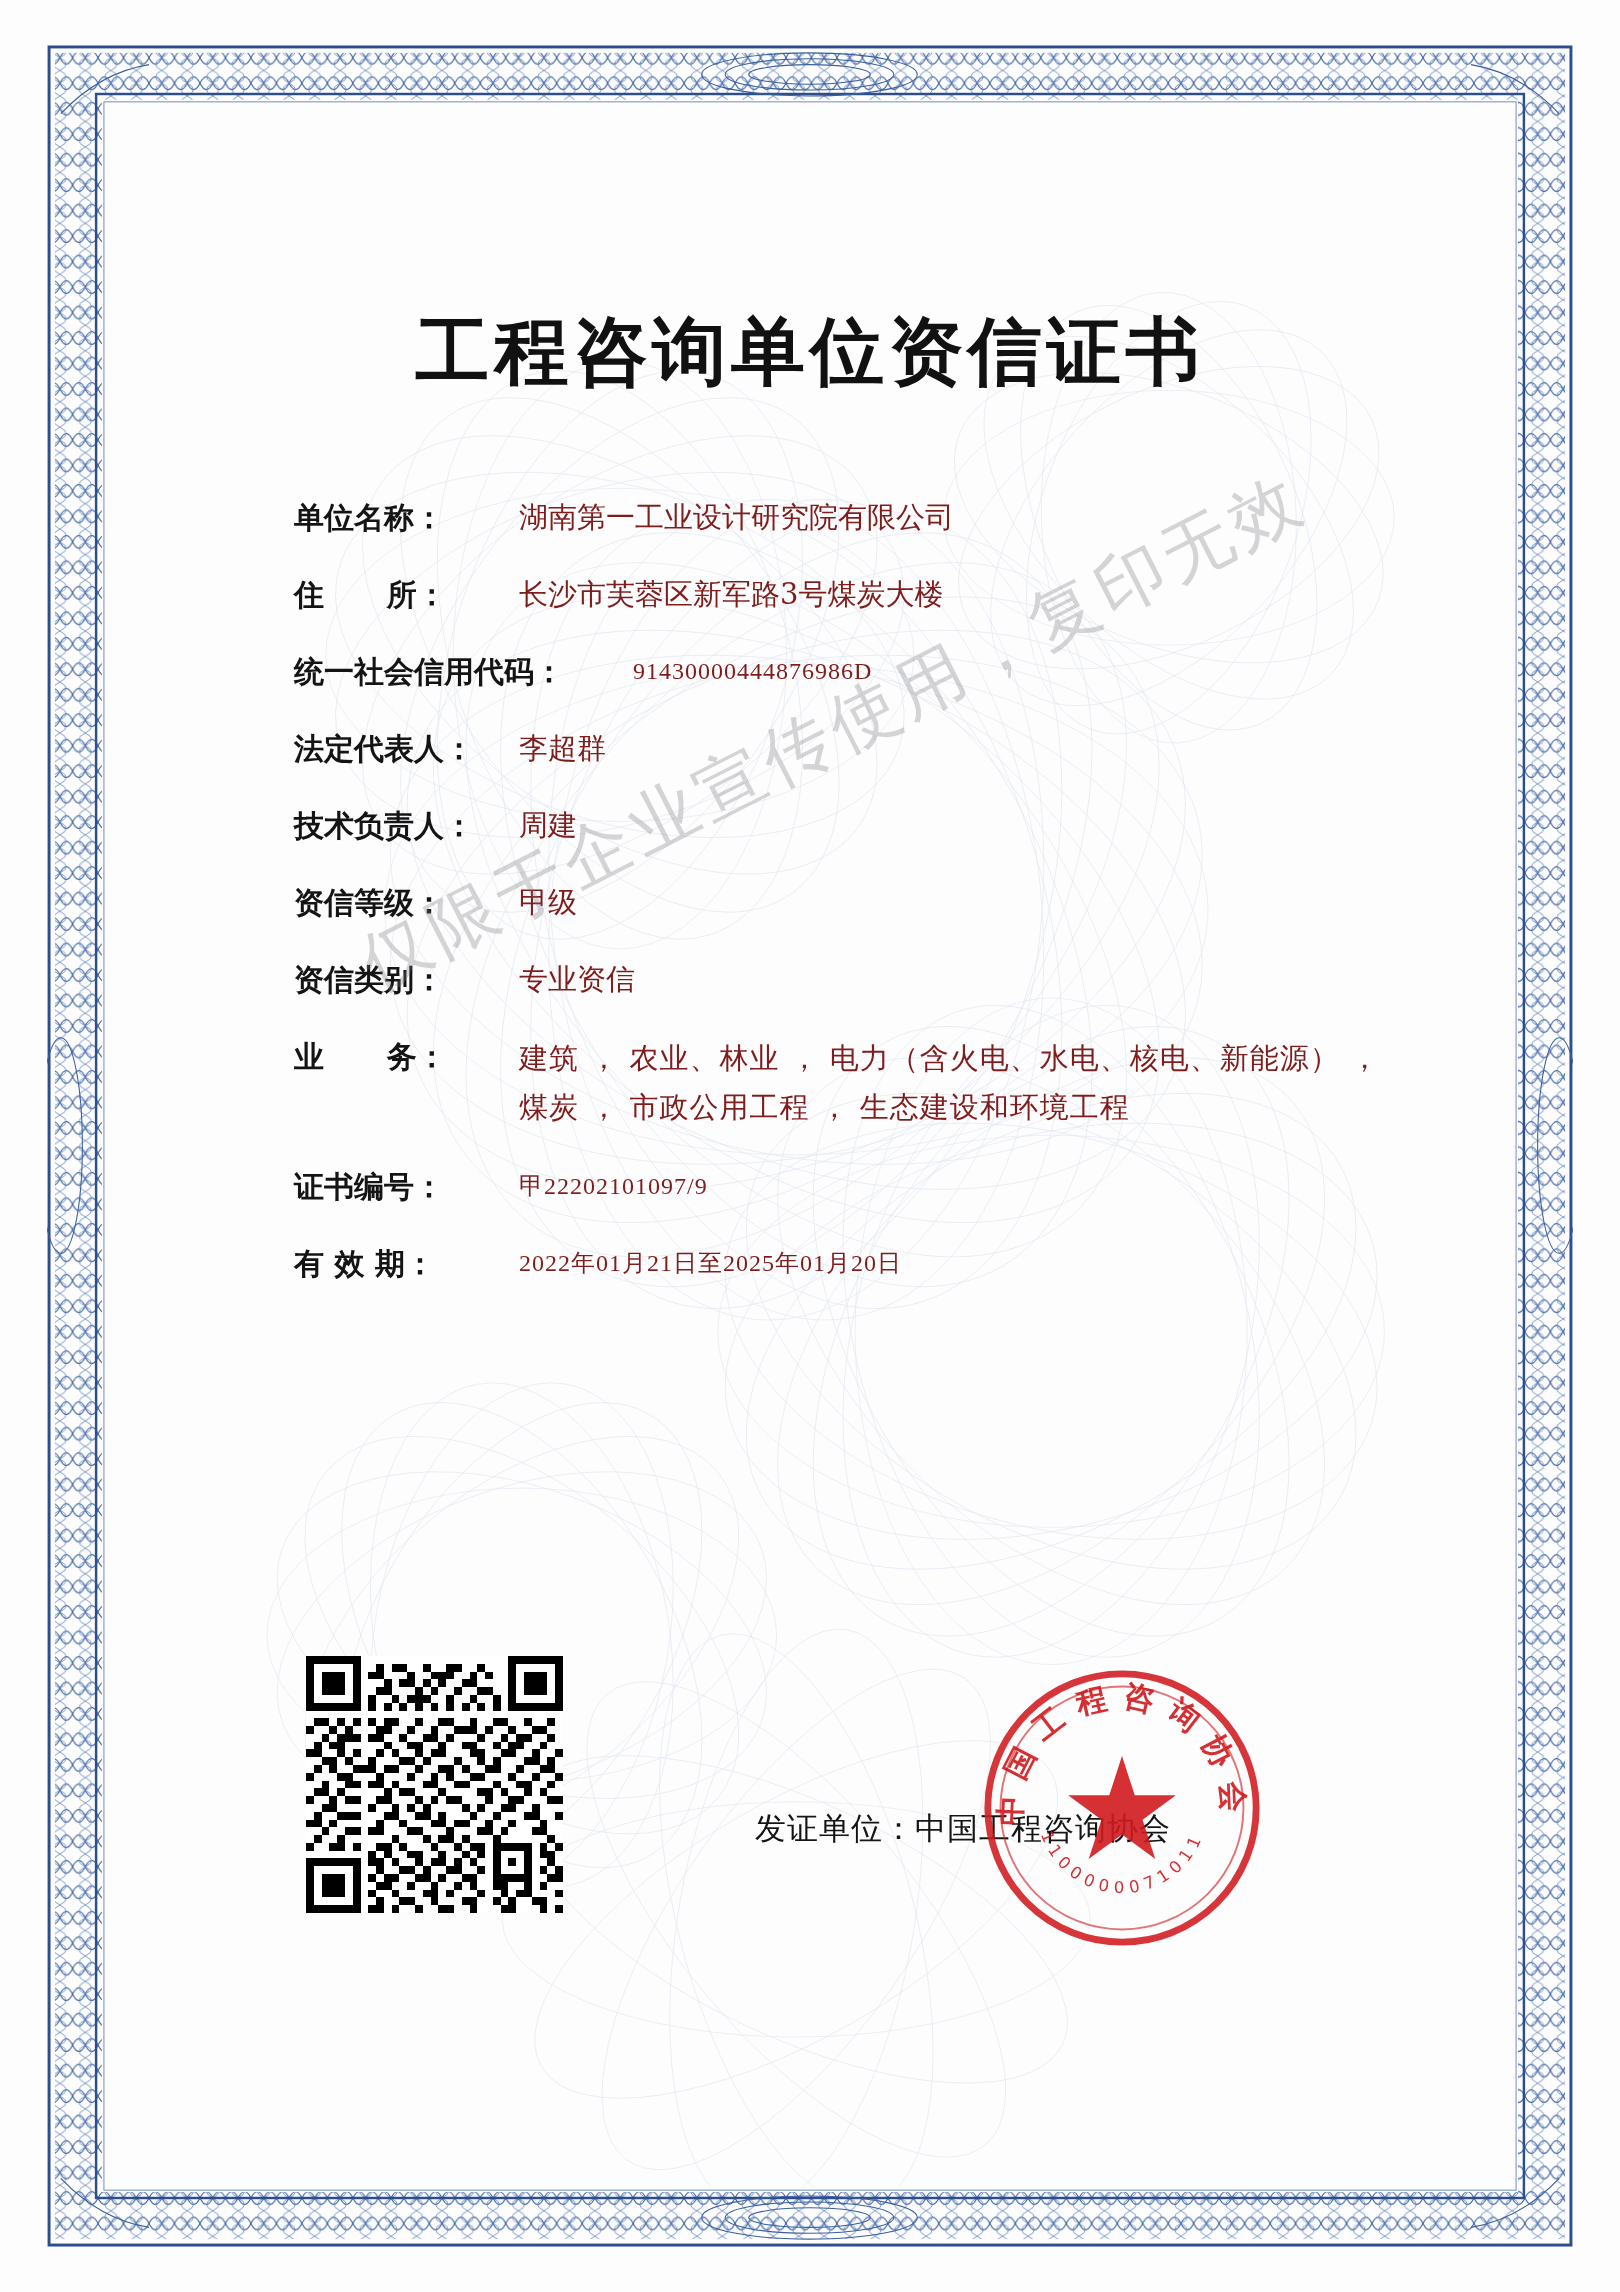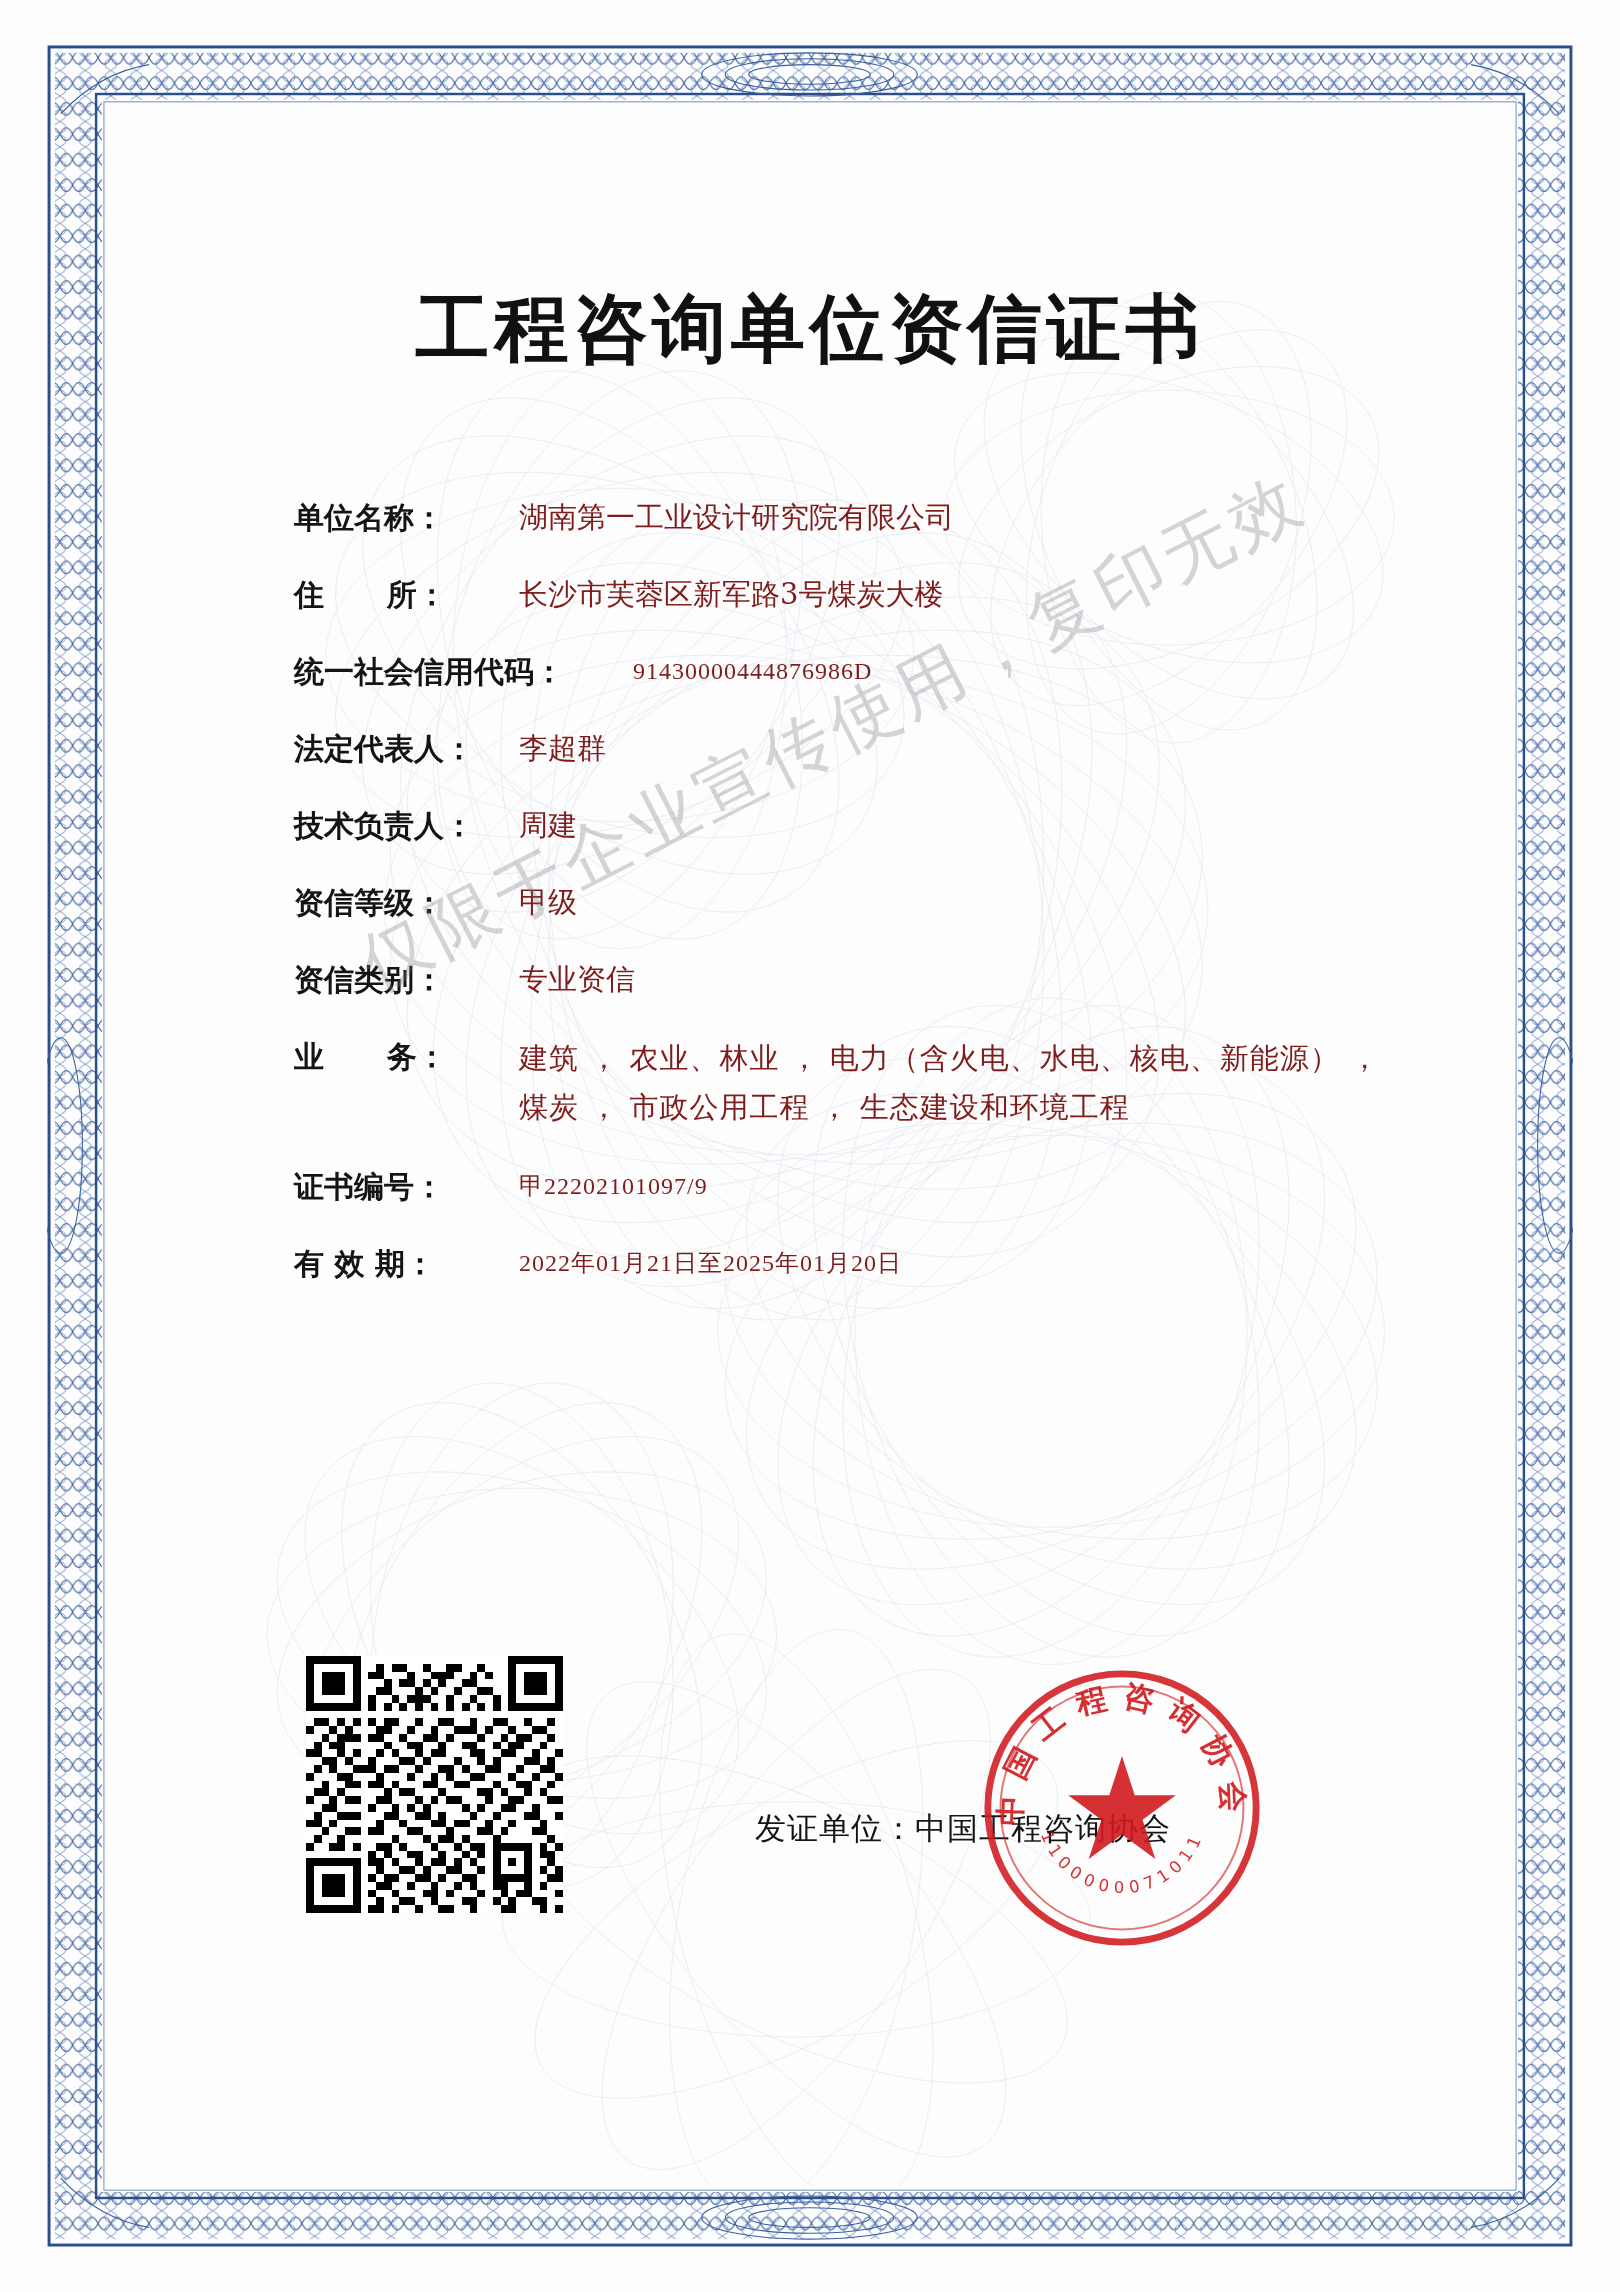--- a/index.html
+++ b/index.html
@@ -46,21 +46,21 @@
     position: absolute;
     left: 0;
     top: 0;
     width: 1620px;
     height: 2293px;
   }
 
   .cert-title {
     position: absolute;
     left: 0;
-    top: 280px;
+    top: 303px;
     width: 1620px;
     text-align: center;
     font-family: "DejaVu Sans", "Liberation Sans", sans-serif;
     font-weight: bold;
     font-size: 74px;
     letter-spacing: 4.9px;
     color: #111111;
   }
 
   .fields {

